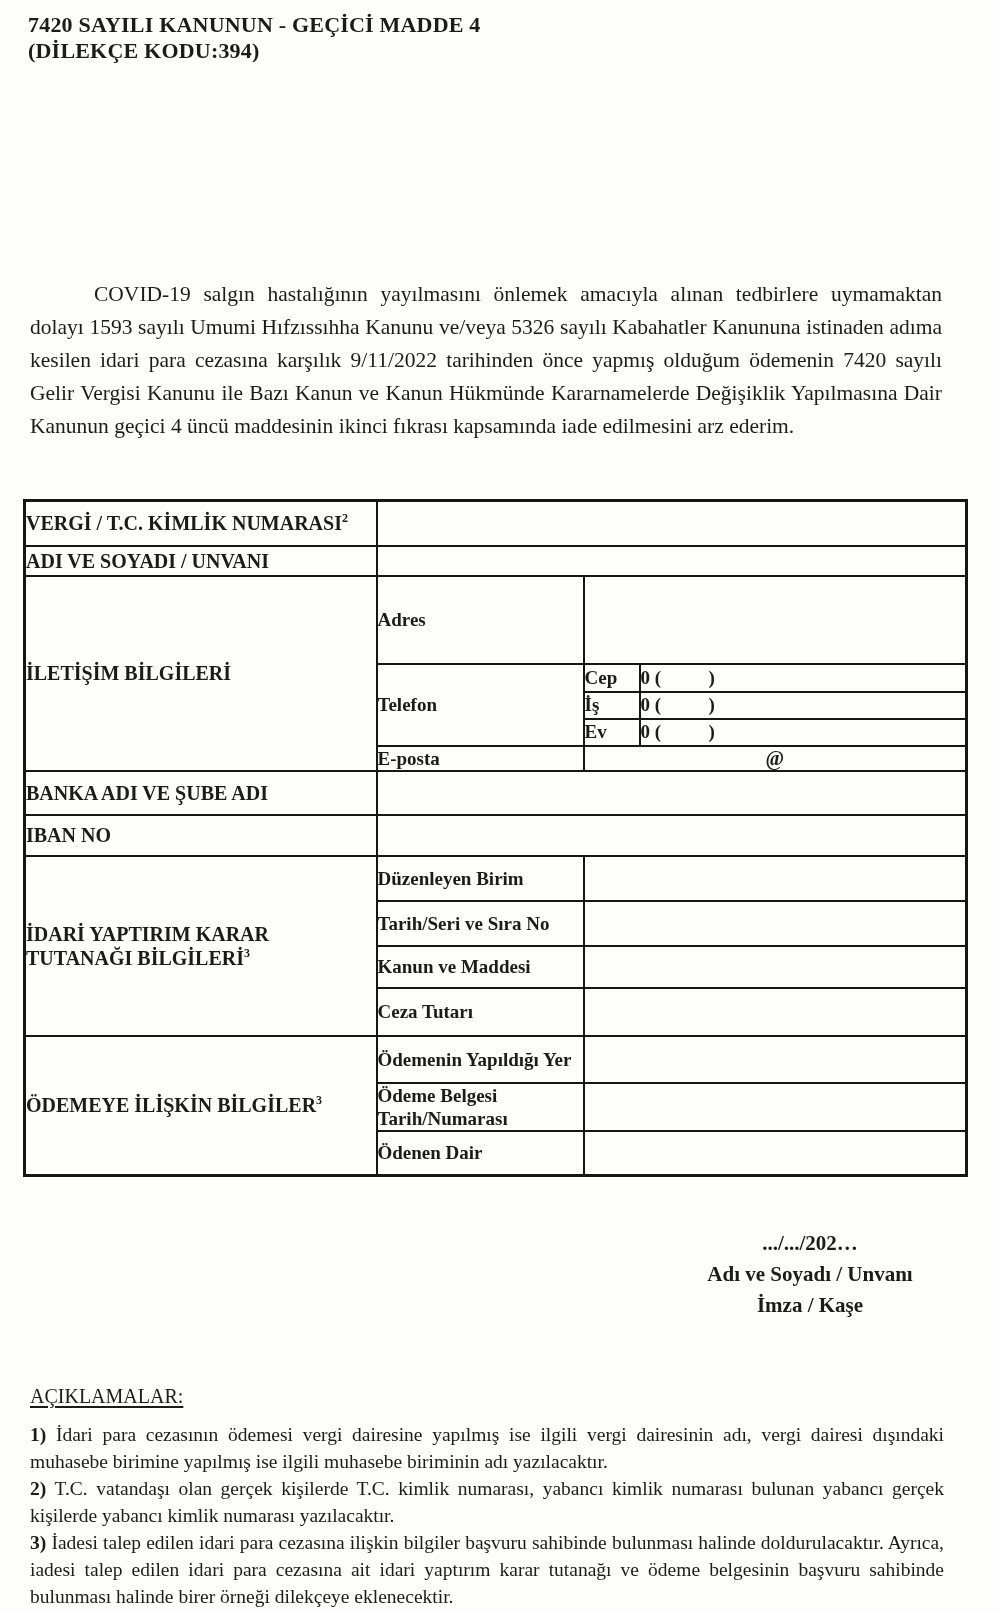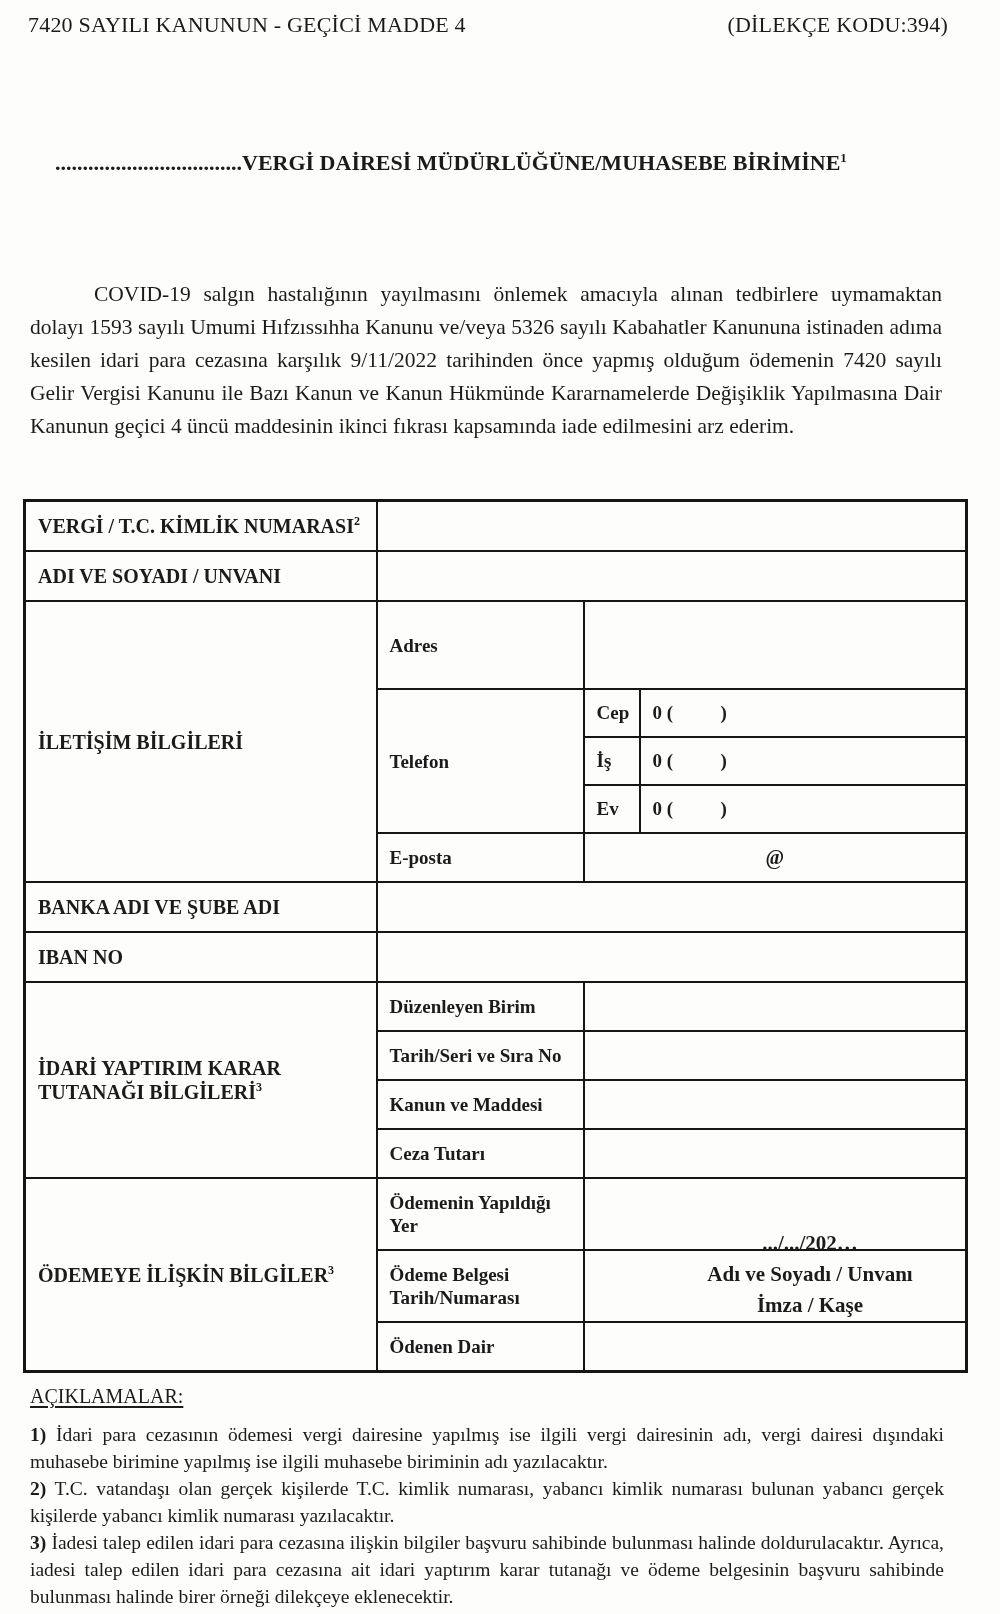--- a/index.html
+++ b/index.html
@@ -8,21 +8,21 @@
     width:1000px; height:1614px;
     background:#fdfdfc;
     color:#1b1b1b;
     font-family:"Liberation Serif","DejaVu Serif",serif;
     overflow:hidden;
   }
   
   .hdr {
     position:absolute; top:12px; left:28px; right:52px;
     display:flex; justify-content:space-between;
-    font-weight:normal; font-size:22px; letter-spacing:0.2px;
+    font-weight:bold; font-size:22px; letter-spacing:0.2px;flex-direction:column;
   }
   
   .addressee {
     position:absolute; top:150px; left:55px; right:40px;
     font-weight:bold; font-size:22px; white-space:nowrap;
   }
   .addressee sup { font-size:13px; }
   
   .bodytext {
     position:absolute; top:256px; left:30px; width:912px;
@@ -31,21 +31,21 @@
   }
   
   table.form {
     position:absolute; top:499px; left:23px;
     border-collapse:collapse; table-layout:fixed;
     width:942px;
   }
   table.form td {
     border:2px solid #161616;
     vertical-align:middle;
-    padding:12px;
+    padding:0;
     overflow:hidden;
   }
   table.form { border:3px solid #161616; }
   .lbl  { font-weight:bold; font-size:20px; padding:2px 6px 2px 10px; line-height:24px; }
   .sub  { font-weight:bold; font-size:19px; padding:2px 4px 2px 9px;  line-height:23px; }
   .tiny { font-weight:bold; font-size:19px; padding:1px 2px 1px 9px; }
   .pre  { white-space:pre; font-weight:bold; font-size:19px; padding:1px 2px 1px 8px; }
   .ctr  { text-align:center; font-weight:bold; font-size:20px; }
   table.form sup { font-size:12px; line-height:0; }
   
@@ -69,21 +69,20 @@
 </head>
 <body>
 
 <div class="page">
 
   <div class="hdr">
     <span>7420 SAYILI KANUNUN - GEÇİCİ MADDE 4</span>
     <span>(DİLEKÇE KODU:394)</span>
   </div>
 
-  <div class="addressee"><span>..................................</span><span>VERGİ DAİRESİ MÜDÜRLÜĞÜNE/MUHASEBE BİRİMİNE</span><sup>1</sup></div>
 
   <p class="bodytext">COVID-19 salgın hastalığının yayılmasını önlemek amacıyla alınan tedbirlere uymamaktan dolayı 1593 sayılı Umumi Hıfzıssıhha Kanunu ve/veya 5326 sayılı Kabahatler Kanununa istinaden adıma kesilen idari para cezasına karşılık 9/11/2022 tarihinden önce yapmış olduğum ödemenin 7420 sayılı Gelir Vergisi Kanunu ile Bazı Kanun ve Kanun Hükmünde Kararnamelerde Değişiklik Yapılmasına Dair Kanunun geçici 4 üncü maddesinin ikinci fıkrası kapsamında iade edilmesini arz ederim.</p>
 
   <table class="form">
     <colgroup>
         <col style="width:352px">
         <col style="width:207px">
         <col style="width:56px">
         <col style="width:327px">
       </colgroup>

